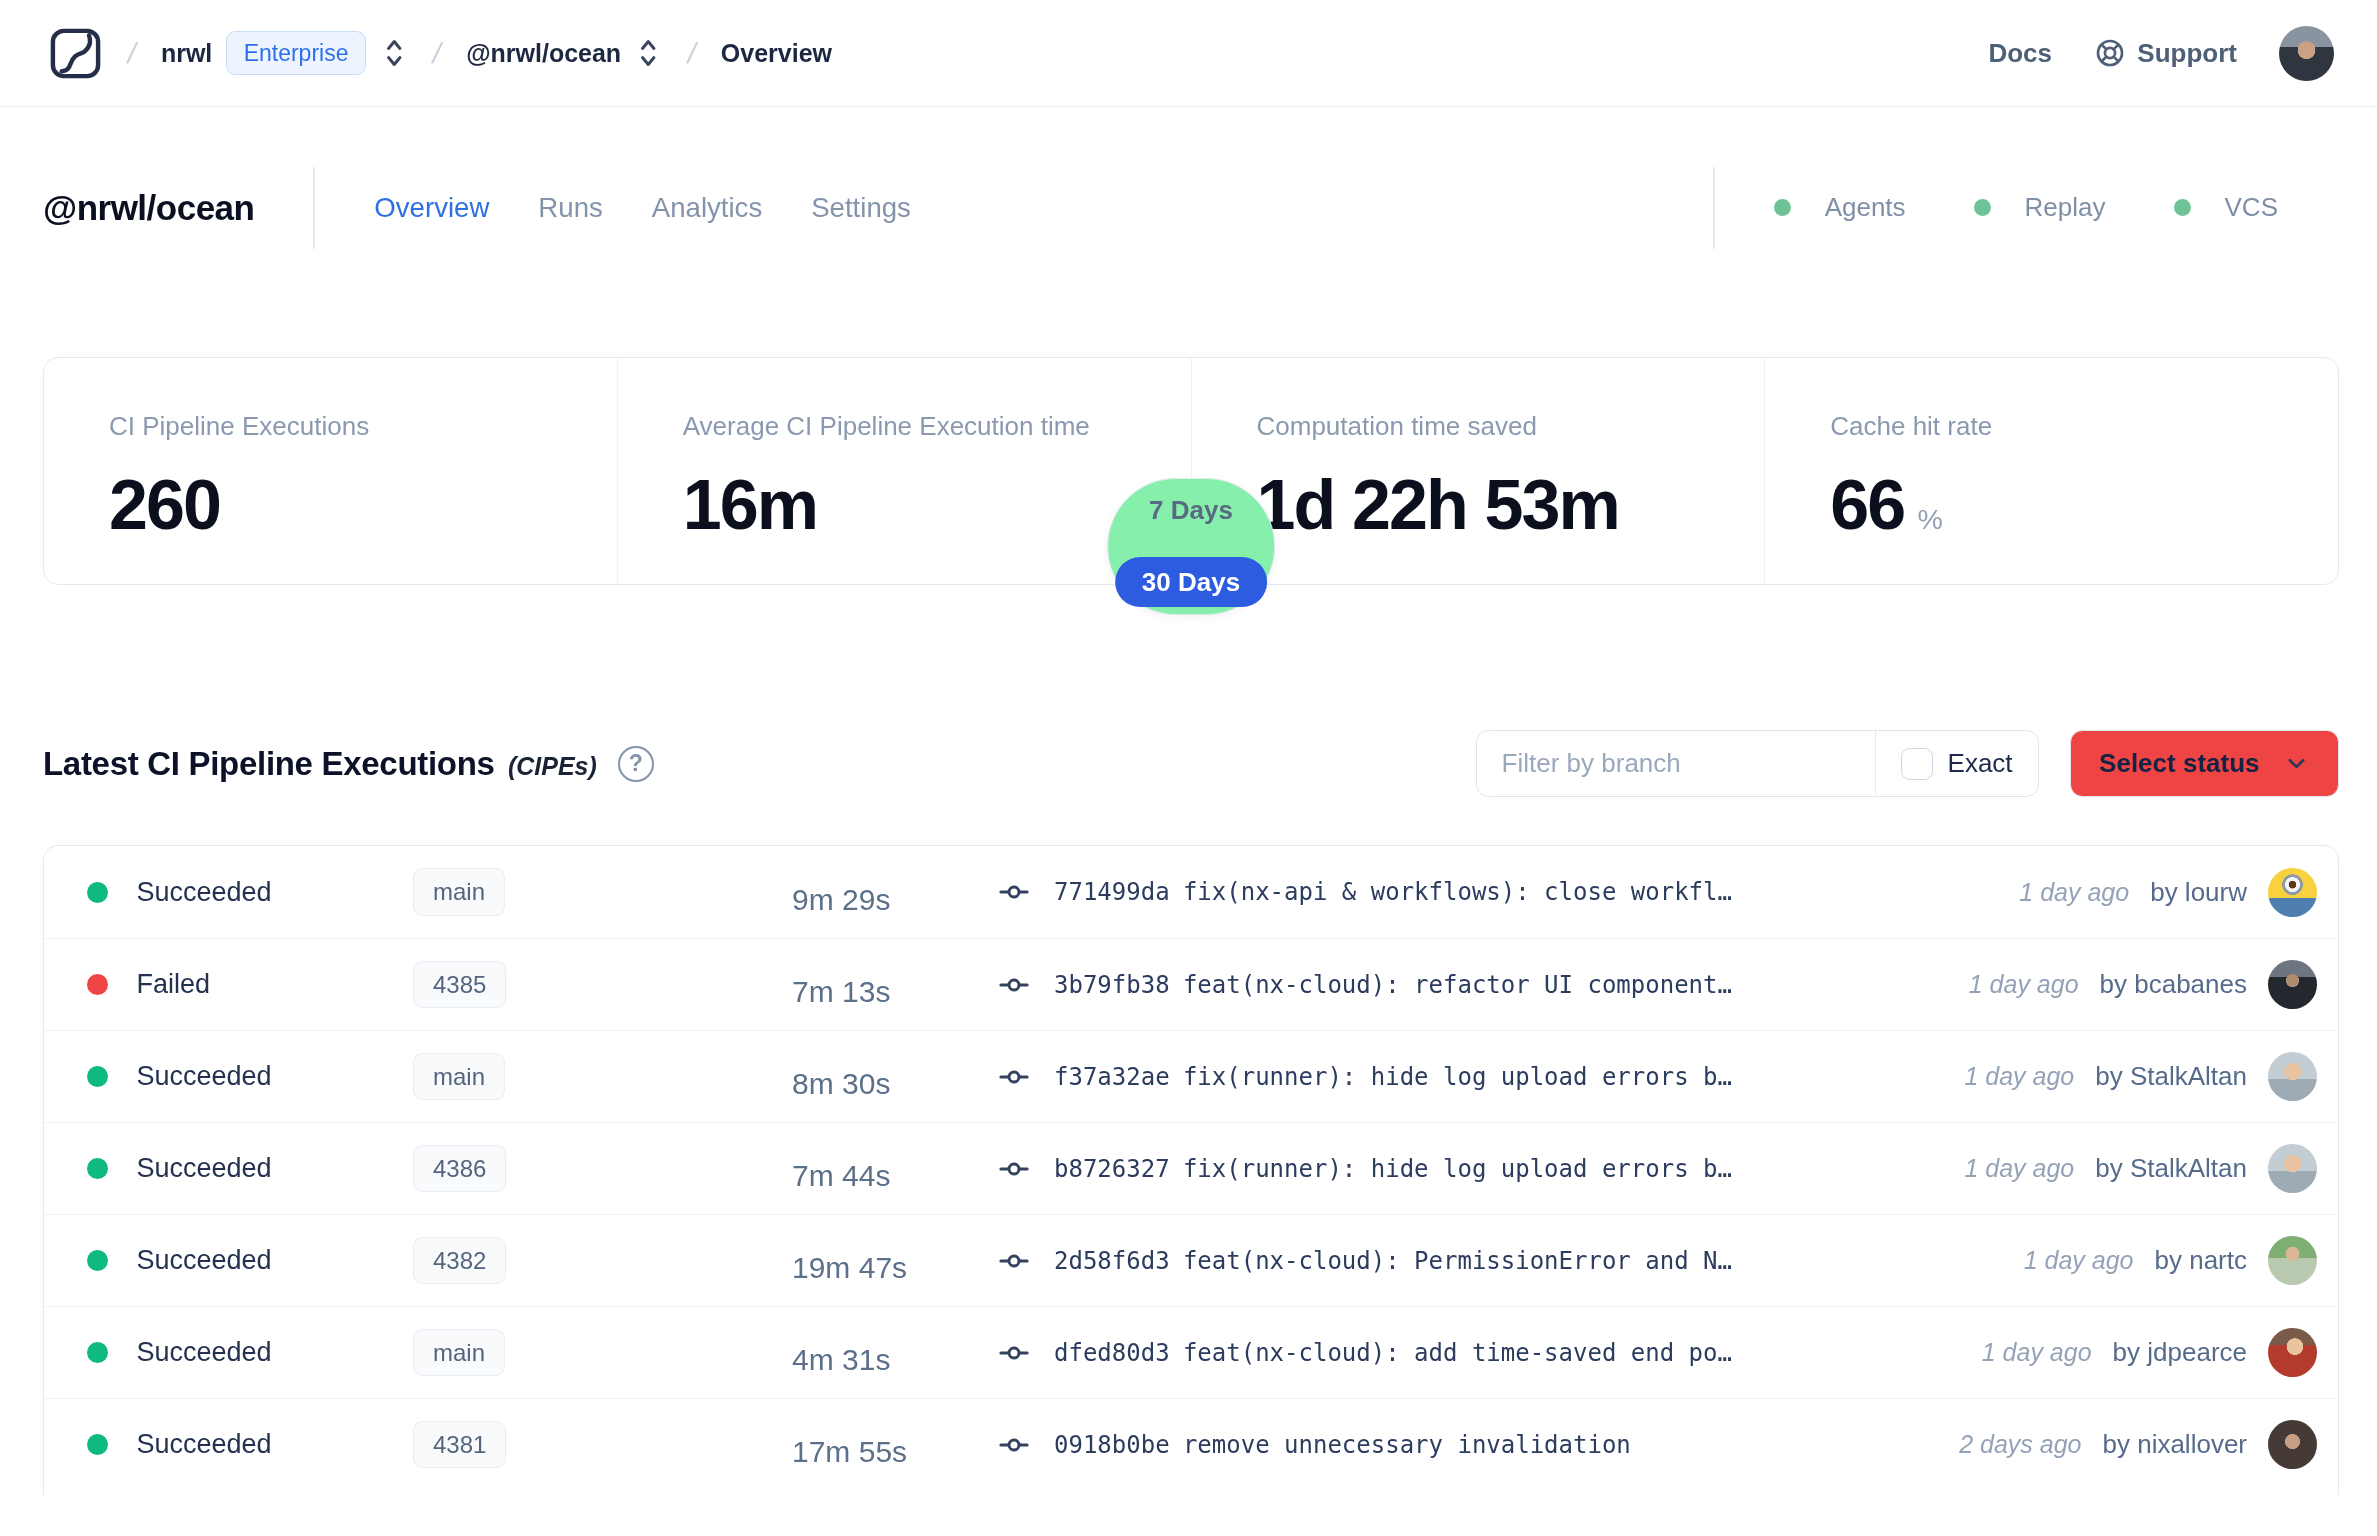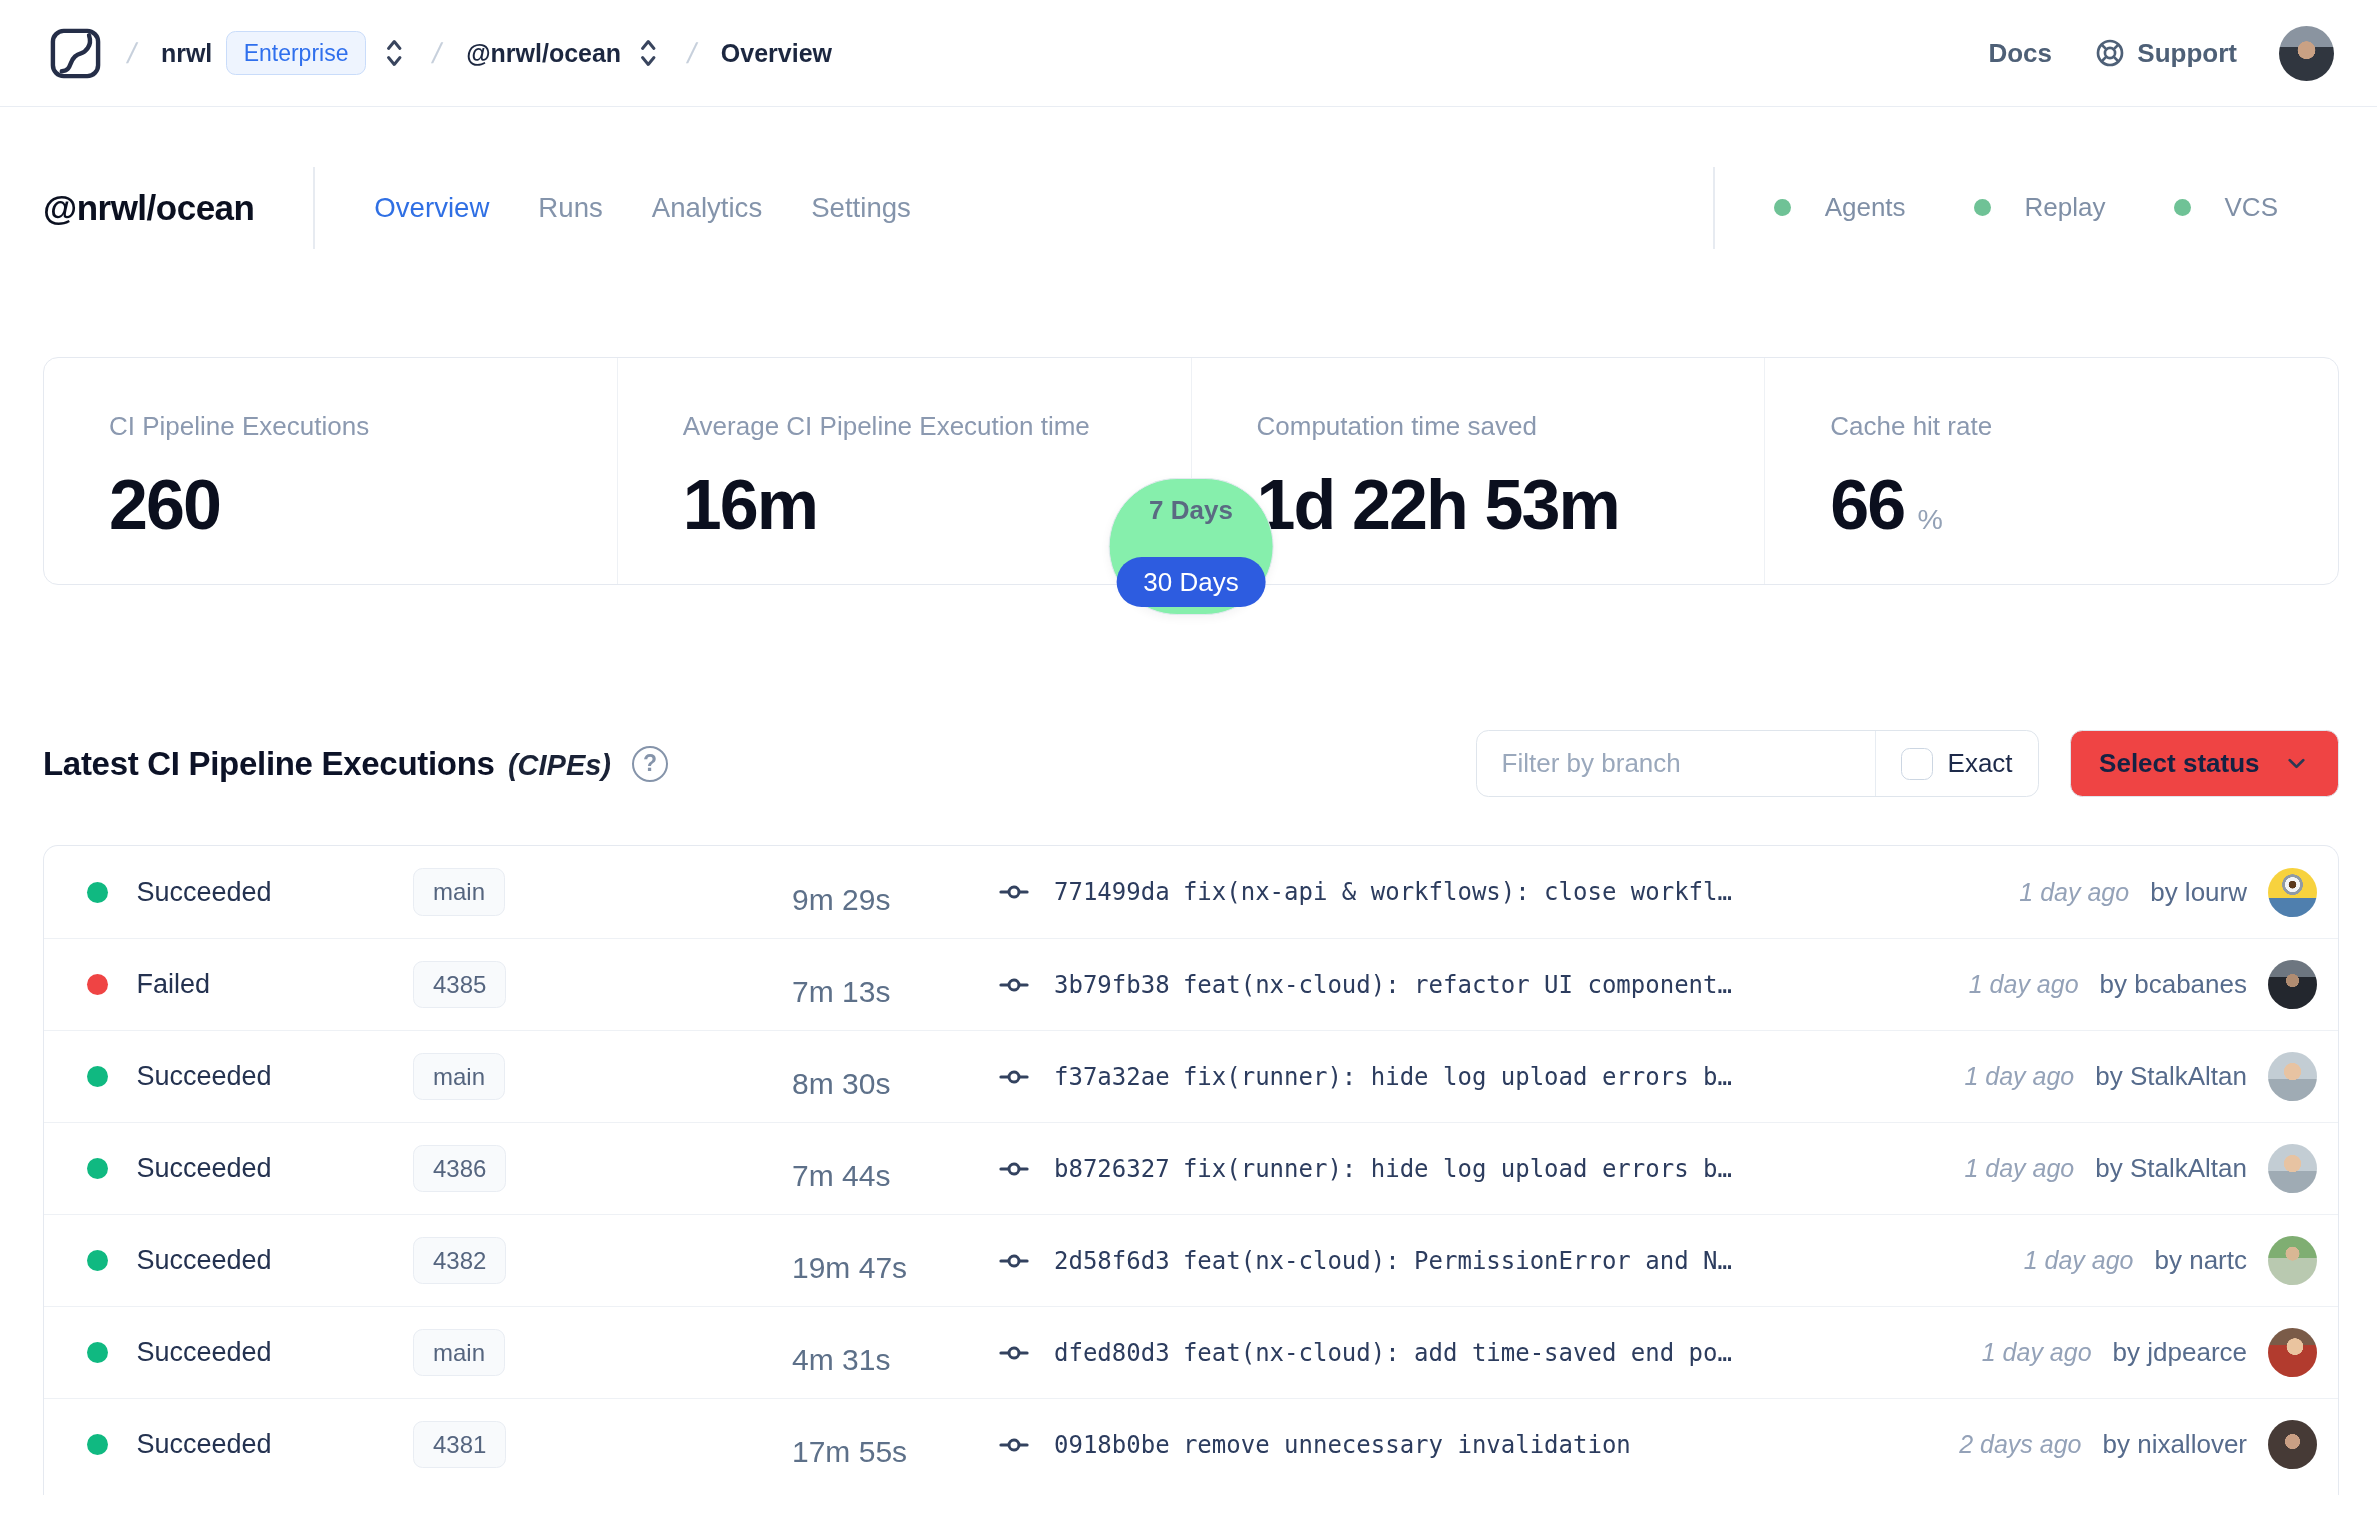--- a/index.html
+++ b/index.html
@@ -58,27 +58,27 @@
   .stat-cell{flex:1;padding:53px 38px 0 65px;}
   .stat-cell + .stat-cell{border-left:1.9px solid var(--row-line);}
   .stat-label{font-size:26px;color:var(--label);}
   .stat-value{margin-top:23px;font-size:70px;font-weight:700;letter-spacing:-1.9px;color:#0b0f1e;
     display:flex;align-items:baseline;}
   .stat-suffix{font-size:28.5px;font-weight:500;letter-spacing:0;color:#93a1b6;margin-left:13.3px;}
   .range-toggle{position:absolute;left:50%;bottom:-30px;transform:translateX(-50%);
     display:flex;align-items:center;gap:22px;background:#86efac;border:1.9px solid #e4e9f0;border-radius:950px;
     padding:6.7px;box-shadow:0 2.9px 9.5px rgba(15,23,42,.05);flex-direction:column;}
   .range-opt{font-size:26px;font-weight:600;color:#5a6a82;padding:9.5px 27px;border-radius:950px;cursor:pointer;}
-  .range-opt.selected{background:var(--accent);color:#fff;font-weight:400;}
+  .range-opt.selected{background:var(--accent);color:#fff;font-weight:700;}
 
   
   .section-head{display:flex;align-items:center;margin:145px 39px 0 43px;}
   .section-title{display:flex;align-items:baseline;gap:13.3px;}
   .section-title .main{font-size:33px;font-weight:700;letter-spacing:-0.3px;color:#0c1227;}
-  .section-title .suffix{font-size:29px;font-style:italic;font-weight:600;color:#1a2236;}
+  .section-title .suffix{font-size:25px;font-style:italic;font-weight:600;color:#1a2236;}
   .help-icon{width:36px;height:36px;border:2.4px solid #8594aa;border-radius:50%;margin-left:21px;
     display:flex;align-items:center;justify-content:center;font-size:23px;font-weight:700;color:#8594aa;cursor:pointer;align-self:center;}
   .filters{display:flex;align-items:center;gap:31px;}
   .input-group{display:flex;align-items:stretch;width:563px;height:67px;border:1.9px solid #dfe5ec;
     border-radius:12.4px;background:#fff;overflow:hidden;}
   .branch-input{flex:1;border:0;outline:0;font-size:26px;color:#1d2a4a;padding:0 25px;
     font-family:inherit;background:transparent;min-width:0;}
   .branch-input::placeholder{color:#9aa8bc;}
   .exact-seg{display:flex;align-items:center;gap:15px;border-left:1.9px solid #e7ecf2;padding:0 25px;}
   .checkbox{width:32px;height:32px;border:1.9px solid #ccd6e2;border-radius:8.6px;background:#fff;cursor:pointer;}

